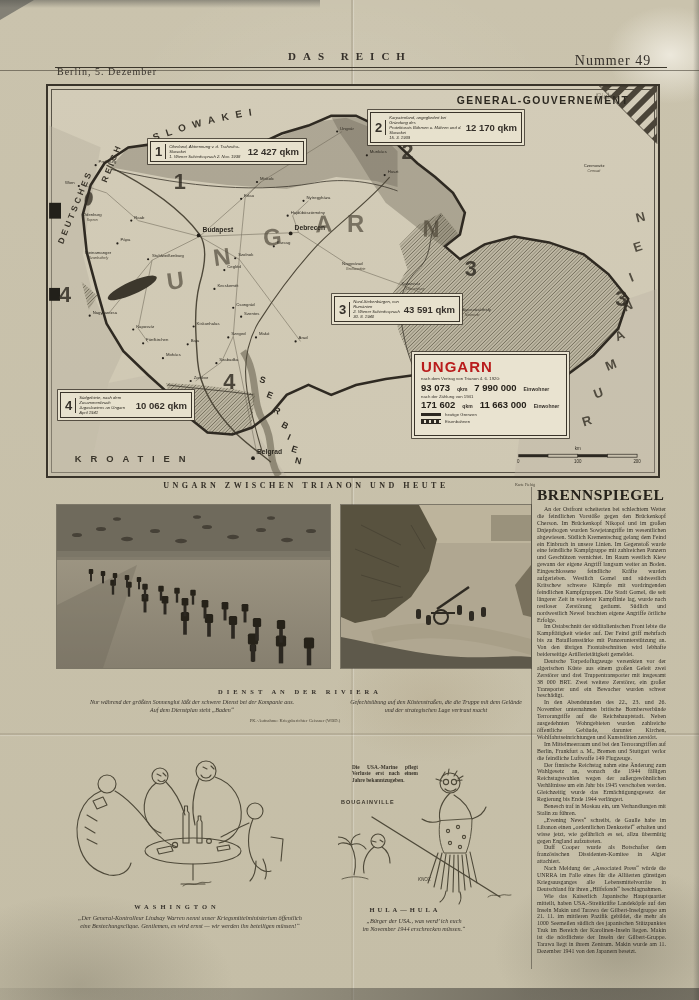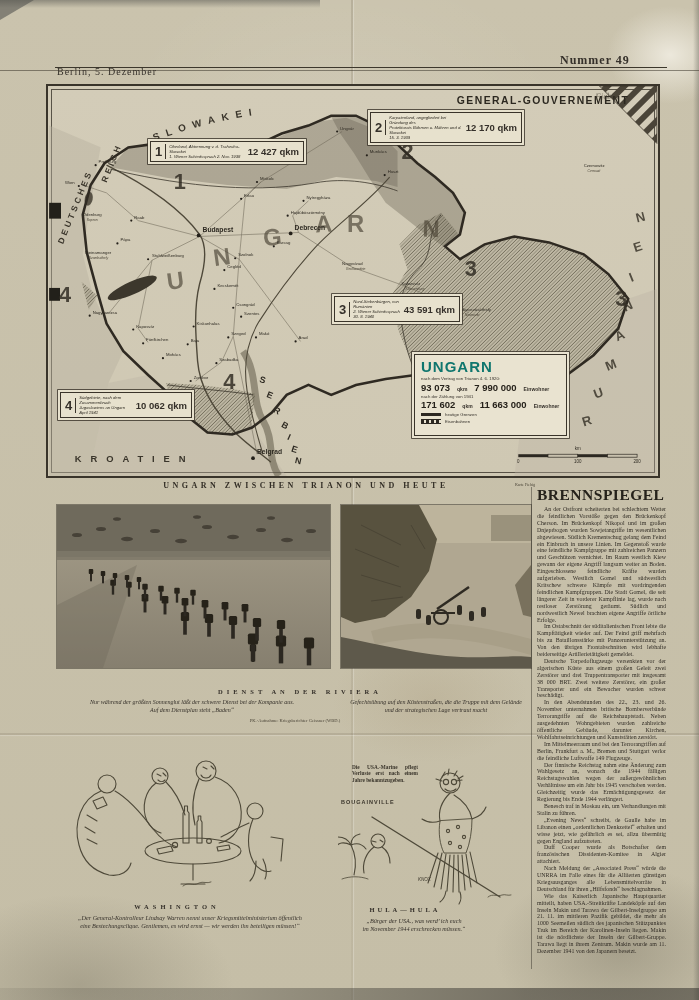--- a/index.html
+++ b/index.html
@@ -20,21 +20,21 @@
   .crease-h{top:733px;left:0;width:699px;height:2px;background:rgba(105,95,75,.18);
     box-shadow:0 1px 1px rgba(255,255,255,.22)}
   .corner-tl{top:0;left:0;width:0;height:0;border-top:20px solid rgba(92,92,87,.65);border-right:34px solid transparent}
   .edge-top{top:0;left:0;width:320px;height:8px;background:linear-gradient(180deg,rgba(84,84,78,.5),transparent)}
   .edge-r{top:0;right:0;width:6px;height:1000px;background:linear-gradient(270deg,rgba(88,86,78,.38),transparent)}
   .edge-b{bottom:0;left:0;width:699px;height:12px;background:linear-gradient(90deg,rgba(70,68,60,.10),rgba(52,50,45,.55) 75%)}
 
   
   .hdr-left{left:57px;top:66px;font-size:10px;font-weight:normal;letter-spacing:1px}
   .hdr-center{left:200px;top:50px;width:300px;text-align:center;font-size:11px;font-weight:bold;letter-spacing:7px}
-  .hdr-right{left:560px;top:53px;width:106px;text-align:left;font-size:12px;font-weight:bold;letter-spacing:1px}
+  .hdr-right{left:560px;top:53px;width:106px;text-align:center;font-size:14px;font-weight:normal;letter-spacing:1px}
   .hdr-rule1{left:55px;top:67px;width:612px;height:0;border-top:1.4px solid #3c372c}
   .hdr-rule2{left:0px;top:70px;width:699px;height:0;border-top:.8px solid rgba(60,55,44,.55)}
 
   
   .map-block{left:46px;top:84px;width:614px;height:394px;border:2px solid #39342a;
      outline:1px solid rgba(57,52,42,.8);outline-offset:-6px;
      background:linear-gradient(#d3ccb8,#cfc8b3);box-sizing:border-box}
   #map-svg{position:absolute;left:0;top:0;width:100%;height:100%}
   text{font-family:"Liberation Sans",sans-serif}
   .city{font-size:4.3px;fill:#2e2a22}
@@ -54,21 +54,21 @@
 
   .mbox{position:absolute;display:flex;align-items:center;gap:3px;padding:2px 4px;
      background:#e7e1cd;border:1px solid #3a342a;box-shadow:0 0 0 2px #e7e1cd,0 0 0 2.8px #3a342a;box-sizing:border-box}
   .mbox-num{font-family:"Liberation Sans",sans-serif;font-size:13px;font-weight:bold;padding-right:3px;border-right:.8px solid #3a342a}
   .mbox-mid{flex:1;font-family:"Liberation Sans",sans-serif;font-style:italic;font-size:4.2px;line-height:5px;color:#2e2a22}
   .mbox-area{font-family:"Liberation Sans",sans-serif;font-size:9.5px;font-weight:bold;white-space:nowrap}
 
   .legend{position:absolute;left:366px;top:268px;width:153px;height:82px;background:#e9e3d0;
      border:1px solid #3a342a;box-shadow:0 0 0 2px #e9e3d0,0 0 0 2.8px #3a342a;box-sizing:border-box;
      padding:3px 6px;font-family:"Liberation Sans",sans-serif}
-  .lg-title{font-size:15px;font-weight:bold;letter-spacing:1px;color:#0f766e}
+  .lg-title{font-size:15px;font-weight:bold;letter-spacing:1px;color:#b91c1c}
   .lg-small{font-size:4.3px;color:#35302a;margin-top:1px}
   .lg-row{display:flex;align-items:baseline;gap:7px;margin-top:.5px}
   .lg-big{font-size:9.5px;font-weight:bold;color:#26221b}
   .lg-unit{font-size:5px;font-weight:bold}
   .lg-key{display:flex;align-items:center;gap:4px;margin-top:2px}
   .key-solid{width:20px;height:3px;background:#2c2821}
   .key-rail{width:20px;height:3px;background:repeating-linear-gradient(90deg,#2c2821 0 3px,transparent 3px 5px);border-top:.6px solid #2c2821;border-bottom:.6px solid #2c2821}
   .lg-keytext{font-size:4.3px}
 
   .map-caption{left:46px;top:481px;width:520px;text-align:center;font-size:8px;font-weight:bold;letter-spacing:3.5px;color:#332e26}
@@ -111,20 +111,21 @@
 
 <div class="paper">
   <div class="abs crease-v"></div>
   <div class="abs crease-h"></div>
   <div class="abs corner-tl"></div>
   <div class="abs edge-top"></div>
   <div class="abs edge-r"></div>
   <div class="abs edge-b"></div>
 
   <div class="abs hdr-left">Berlin, 5. Dezember</div>
+  <div class="abs hdr-center">DAS REICH</div>
   <div class="abs hdr-right">Nummer 49</div>
   <div class="abs hdr-rule1"></div>
   <div class="abs hdr-rule2"></div>
 
   <div class="abs map-block">
     <svg id="map-svg" viewBox="0 0 614 394">
       <defs>
         <pattern id="hV" width="4" height="4" patternUnits="userSpaceOnUse">
           <path d="M1,0 V4 M3,0 V4" stroke="#5a5446" stroke-width="0.7"></path>
         </pattern>

